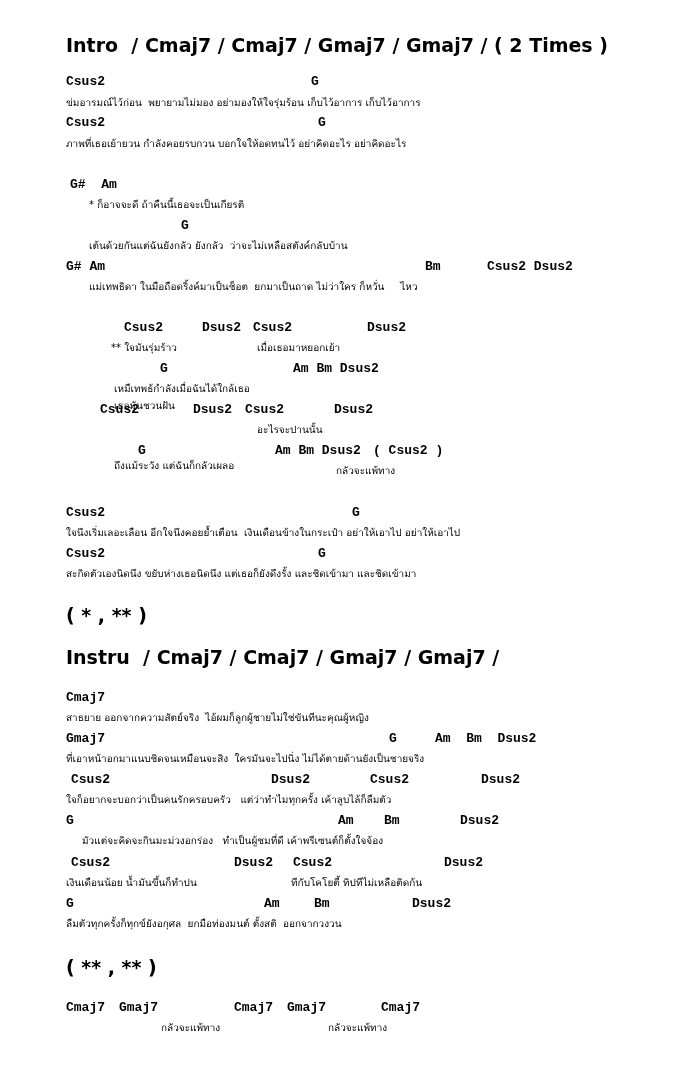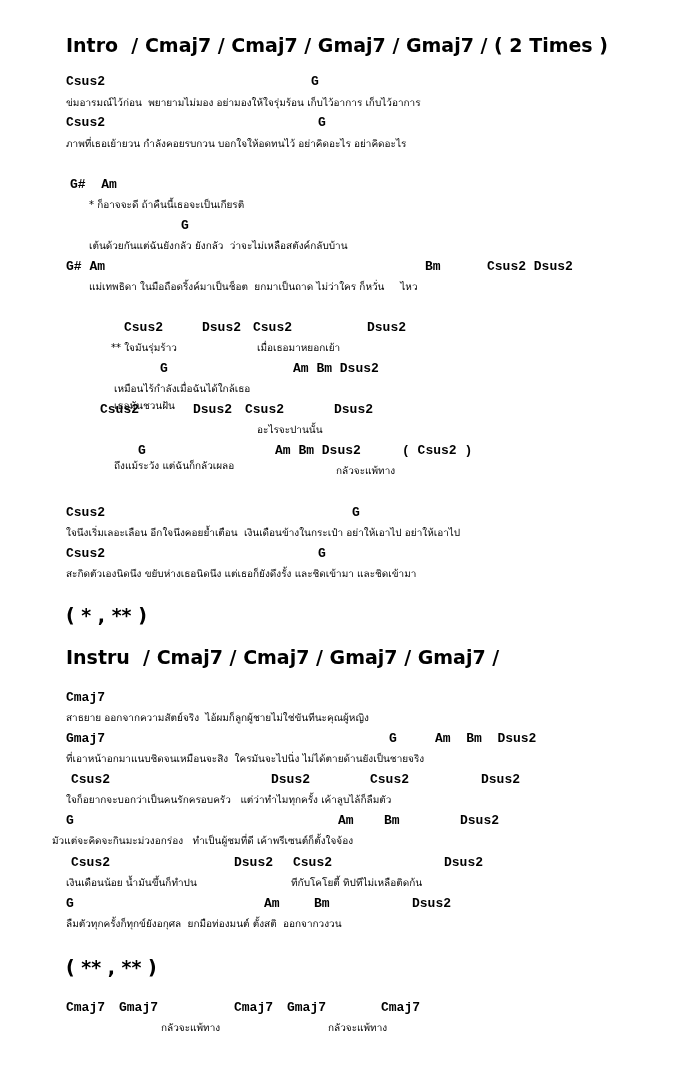--- a/index.html
+++ b/index.html
@@ -34,31 +34,31 @@
   <div class="ln ly" style="left:89px;top:279px;">แม่เทพธิดา ในมือถือดริ้งค์มาเป็นช็อต  ยกมาเป็นถาด ไม่ว่าใคร ก็หวั่น     ไหว</div>
 
   <div class="ln ch" style="left:124px;top:320px;">Csus2</div>
   <div class="ln ch" style="left:202px;top:320px;">Dsus2</div>
   <div class="ln ch" style="left:253px;top:320px;">Csus2</div>
   <div class="ln ch" style="left:367px;top:320px;">Dsus2</div>
   <div class="ln ly" style="left:111px;top:340px;">** ใจมันรุ่มร้าว</div>
   <div class="ln ly" style="left:257px;top:340px;">เมื่อเธอมาหยอกเย้า</div>
   <div class="ln ch" style="left:160px;top:361px;">G</div>
   <div class="ln ch" style="left:293px;top:361px;">Am Bm Dsus2</div>
-  <div class="ln ly" style="left:114px;top:381px;">เหมือนไร้กำลังเมื่อฉันได้ใกล้เธอ</div>
+  <div class="ln ly" style="left:114px;top:381px;">เหมืเทพธ้กำลังเมื่อฉันได้ใกล้เธอ</div>
 
   <div class="ln ch" style="left:100px;top:402px;">Csus2</div>
   <div class="ln ch" style="left:193px;top:402px;">Dsus2</div>
   <div class="ln ch" style="left:245px;top:402px;">Csus2</div>
   <div class="ln ch" style="left:334px;top:402px;">Dsus2</div>
   <div class="ln ly" style="left:114px;top:398px;">เธอมันชวนฝัน</div>
   <div class="ln ly" style="left:257px;top:422px;">อะไรจะปานนั้น</div>
   <div class="ln ch" style="left:138px;top:443px;">G</div>
   <div class="ln ch" style="left:275px;top:443px;">Am Bm Dsus2</div>
-  <div class="ln ch" style="left:402px;top:443px;">( Csus2 )</div>
+  <div class="ln ch" style="left:373px;top:443px;">( Csus2 )</div>
   <div class="ln ly" style="left:114px;top:458px;">ถึงแม้ระวัง แต่ฉันก็กลัวเผลอ</div>
   <div class="ln ly" style="left:336px;top:463px;">กลัวจะแพ้ทาง</div>
 
   <div class="ln ch" style="left:66px;top:505px;">Csus2</div>
   <div class="ln ch" style="left:352px;top:505px;">G</div>
   <div class="ln ly" style="left:66px;top:525px;">ใจนึงเริ่มเลอะเลือน อีกใจนึงคอยย้ำเตือน  เงินเดือนข้างในกระเป๋า อย่าให้เอาไป อย่าให้เอาไป</div>
   <div class="ln ch" style="left:66px;top:546px;">Csus2</div>
   <div class="ln ch" style="left:318px;top:546px;">G</div>
   <div class="ln ly" style="left:66px;top:566px;">สะกิดตัวเองนิดนึง ขยับห่างเธอนิดนึง แต่เธอก็ยังดึงรั้ง และชิดเข้ามา และชิดเข้ามา</div>
 
@@ -74,21 +74,21 @@
 
   <div class="ln ch" style="left:71px;top:772px;">Csus2</div>
   <div class="ln ch" style="left:271px;top:772px;">Dsus2</div>
   <div class="ln ch" style="left:370px;top:772px;">Csus2</div>
   <div class="ln ch" style="left:481px;top:772px;">Dsus2</div>
   <div class="ln ly" style="left:66px;top:792px;">ใจก็อยากจะบอกว่าเป็นคนรักครอบครัว   แต่ว่าทำไมทุกครั้ง เค้าลูบไล้ก็ลืมตัว</div>
   <div class="ln ch" style="left:66px;top:813px;">G</div>
   <div class="ln ch" style="left:338px;top:813px;">Am</div>
   <div class="ln ch" style="left:384px;top:813px;">Bm</div>
   <div class="ln ch" style="left:460px;top:813px;">Dsus2</div>
-  <div class="ln ly" style="left:52px;top:833px;">มัวแต่จะคิดจะกินมะม่วงอกร่อง   ทำเป็นผู้ชมที่ดี เค้าพรีเซนต์ก็ตั้งใจจ้อง</div>
+  <div class="ln ly" style="left:82px;top:833px;">มัวแต่จะคิดจะกินมะม่วงอกร่อง   ทำเป็นผู้ชมที่ดี เค้าพรีเซนต์ก็ตั้งใจจ้อง</div>
 
   <div class="ln ch" style="left:71px;top:855px;">Csus2</div>
   <div class="ln ch" style="left:234px;top:855px;">Dsus2</div>
   <div class="ln ch" style="left:293px;top:855px;">Csus2</div>
   <div class="ln ch" style="left:444px;top:855px;">Dsus2</div>
   <div class="ln ly" style="left:66px;top:875px;">เงินเดือนน้อย น้ำมันขึ้นก็ทำปน</div>
   <div class="ln ly" style="left:291px;top:875px;">ทีกับโคโยตี้ ทิปทีไม่เหลือติดก้น</div>
   <div class="ln ch" style="left:66px;top:896px;">G</div>
   <div class="ln ch" style="left:264px;top:896px;">Am</div>
   <div class="ln ch" style="left:314px;top:896px;">Bm</div>

